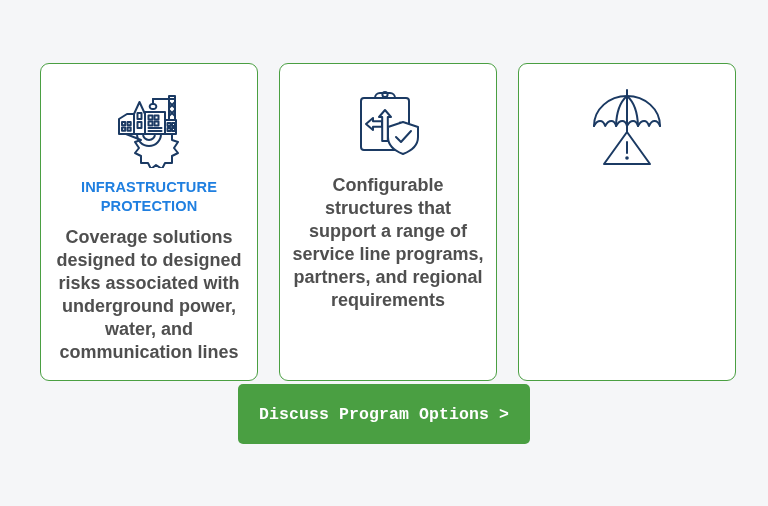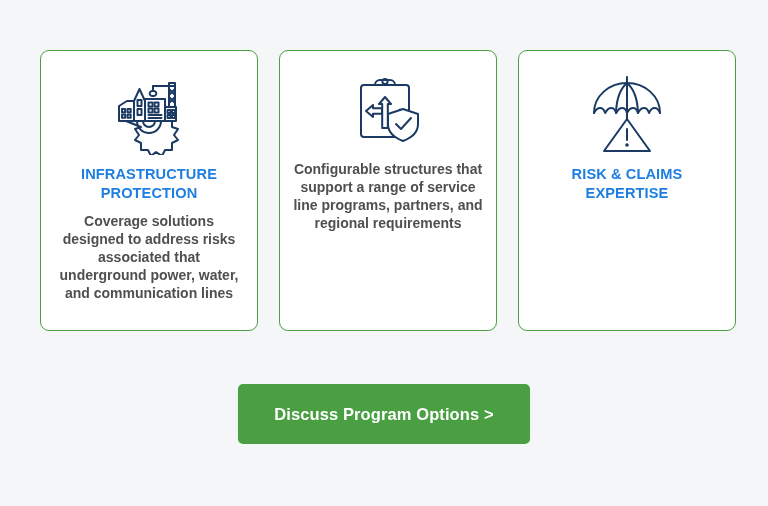--- a/index.html
+++ b/index.html
@@ -19,21 +19,21 @@
   .page {
     width: 768px;
     height: 506px;
     position: relative;
   }
 
   
   .cards-row {
     position: absolute;
     left: 40px;
-    top: 50px;
+    top: 63px;
     width: 696px;
     display: flex;
     justify-content: space-between;
     align-items: stretch;
   }
 
   .card {
     width: 218px;
     background: #ffffff;
     border: 1px solid #4a9f42;
@@ -64,21 +64,21 @@
     line-height: 1.3;
     text-align: center;
     letter-spacing: 0.1px;
     margin-top: 4px;
     margin-bottom: 10px;
     text-transform: uppercase;
   }
 
   .card-body {
     color: #4f4f4f;
-    font-size: 14px;
+    font-size: 18px;
     font-weight: bold;
     line-height: 1.28;
     text-align: center;
     padding: 0 2px;
   }
 
   
   .cta-wrap {
     position: absolute;
     left: 0;
@@ -88,21 +88,21 @@
     justify-content: center;
   }
 
   .cta-button {
     background: #4a9f42;
     color: #ffffff;
     border: none;
     border-radius: 5px;
     width: 292px;
     height: 60px;
-    font-family: Liberation Sans, sans-serif;
+    font-family: Liberation Mono, monospace;
     font-size: 16.5px;
     font-weight: bold;
     letter-spacing: 0.1px;
     cursor: pointer;
     display: flex;
     align-items: center;
     justify-content: center;
   }
 </style>
 </head>
@@ -150,21 +150,21 @@
           <line x1="69" y1="20" x2="63" y2="26"></line>
           <line x1="63" y1="28" x2="69" y2="34"></line>
           <line x1="69" y1="28" x2="63" y2="34"></line>
 
           <line x1="47" y1="17" x2="68" y2="17"></line>
           <line x1="47" y1="17" x2="47" y2="22"></line>
           <path d="M47 22 a2.6 2.6 0 1 0 0 5 a2.6 2.6 0 1 0 0 -5" fill="none"></path>
         </svg>
       </div>
       <div class="card-title">INFRASTRUCTURE PROTECTION</div>
-      <div class="card-body">Coverage solutions designed to address risks associated that underground power, water, and communication lines</div>
+      <div class="card-body">Coverage solutions designed to designed risks associated with underground power, water, and communication lines</div>
     </div>
 
     <div class="card">
       <div class="card-icon">
         <svg width="86" height="86" viewBox="0 0 86 86" fill="none" stroke="#1b3a63" stroke-width="2" stroke-linejoin="round" stroke-linecap="round">
 
           <rect x="16" y="16" width="48" height="52" rx="3" fill="#ffffff"></rect>
 
           <path d="M30 16 a5 5 0 0 1 5 -5 h10 a5 5 0 0 1 5 5 z" fill="#ffffff"></path>
           <circle cx="40" cy="12.5" r="2.6" fill="none"></circle>
@@ -197,21 +197,20 @@
           <path d="M43 14 c7 6 10.6 17 11 30" fill="none"></path>
           <path d="M43 14 v28" fill="none"></path>
 
           <line x1="43" y1="44" x2="43" y2="53"></line>
 
           <path d="M43 50 l23 32 h-46 z" fill="#ffffff"></path>
           <line x1="43" y1="60" x2="43" y2="71"></line>
           <circle cx="43" cy="76" r="1.8" fill="#1b3a63" stroke="none"></circle>
         </svg>
       </div>
-      <div class="card-title">RISK &amp; CLAIMS EXPERTISE</div>
     </div>
 
   </div>
 
   <div class="cta-wrap">
     <button class="cta-button">Discuss Program Options &gt;</button>
   </div>
 
 </div>
 

